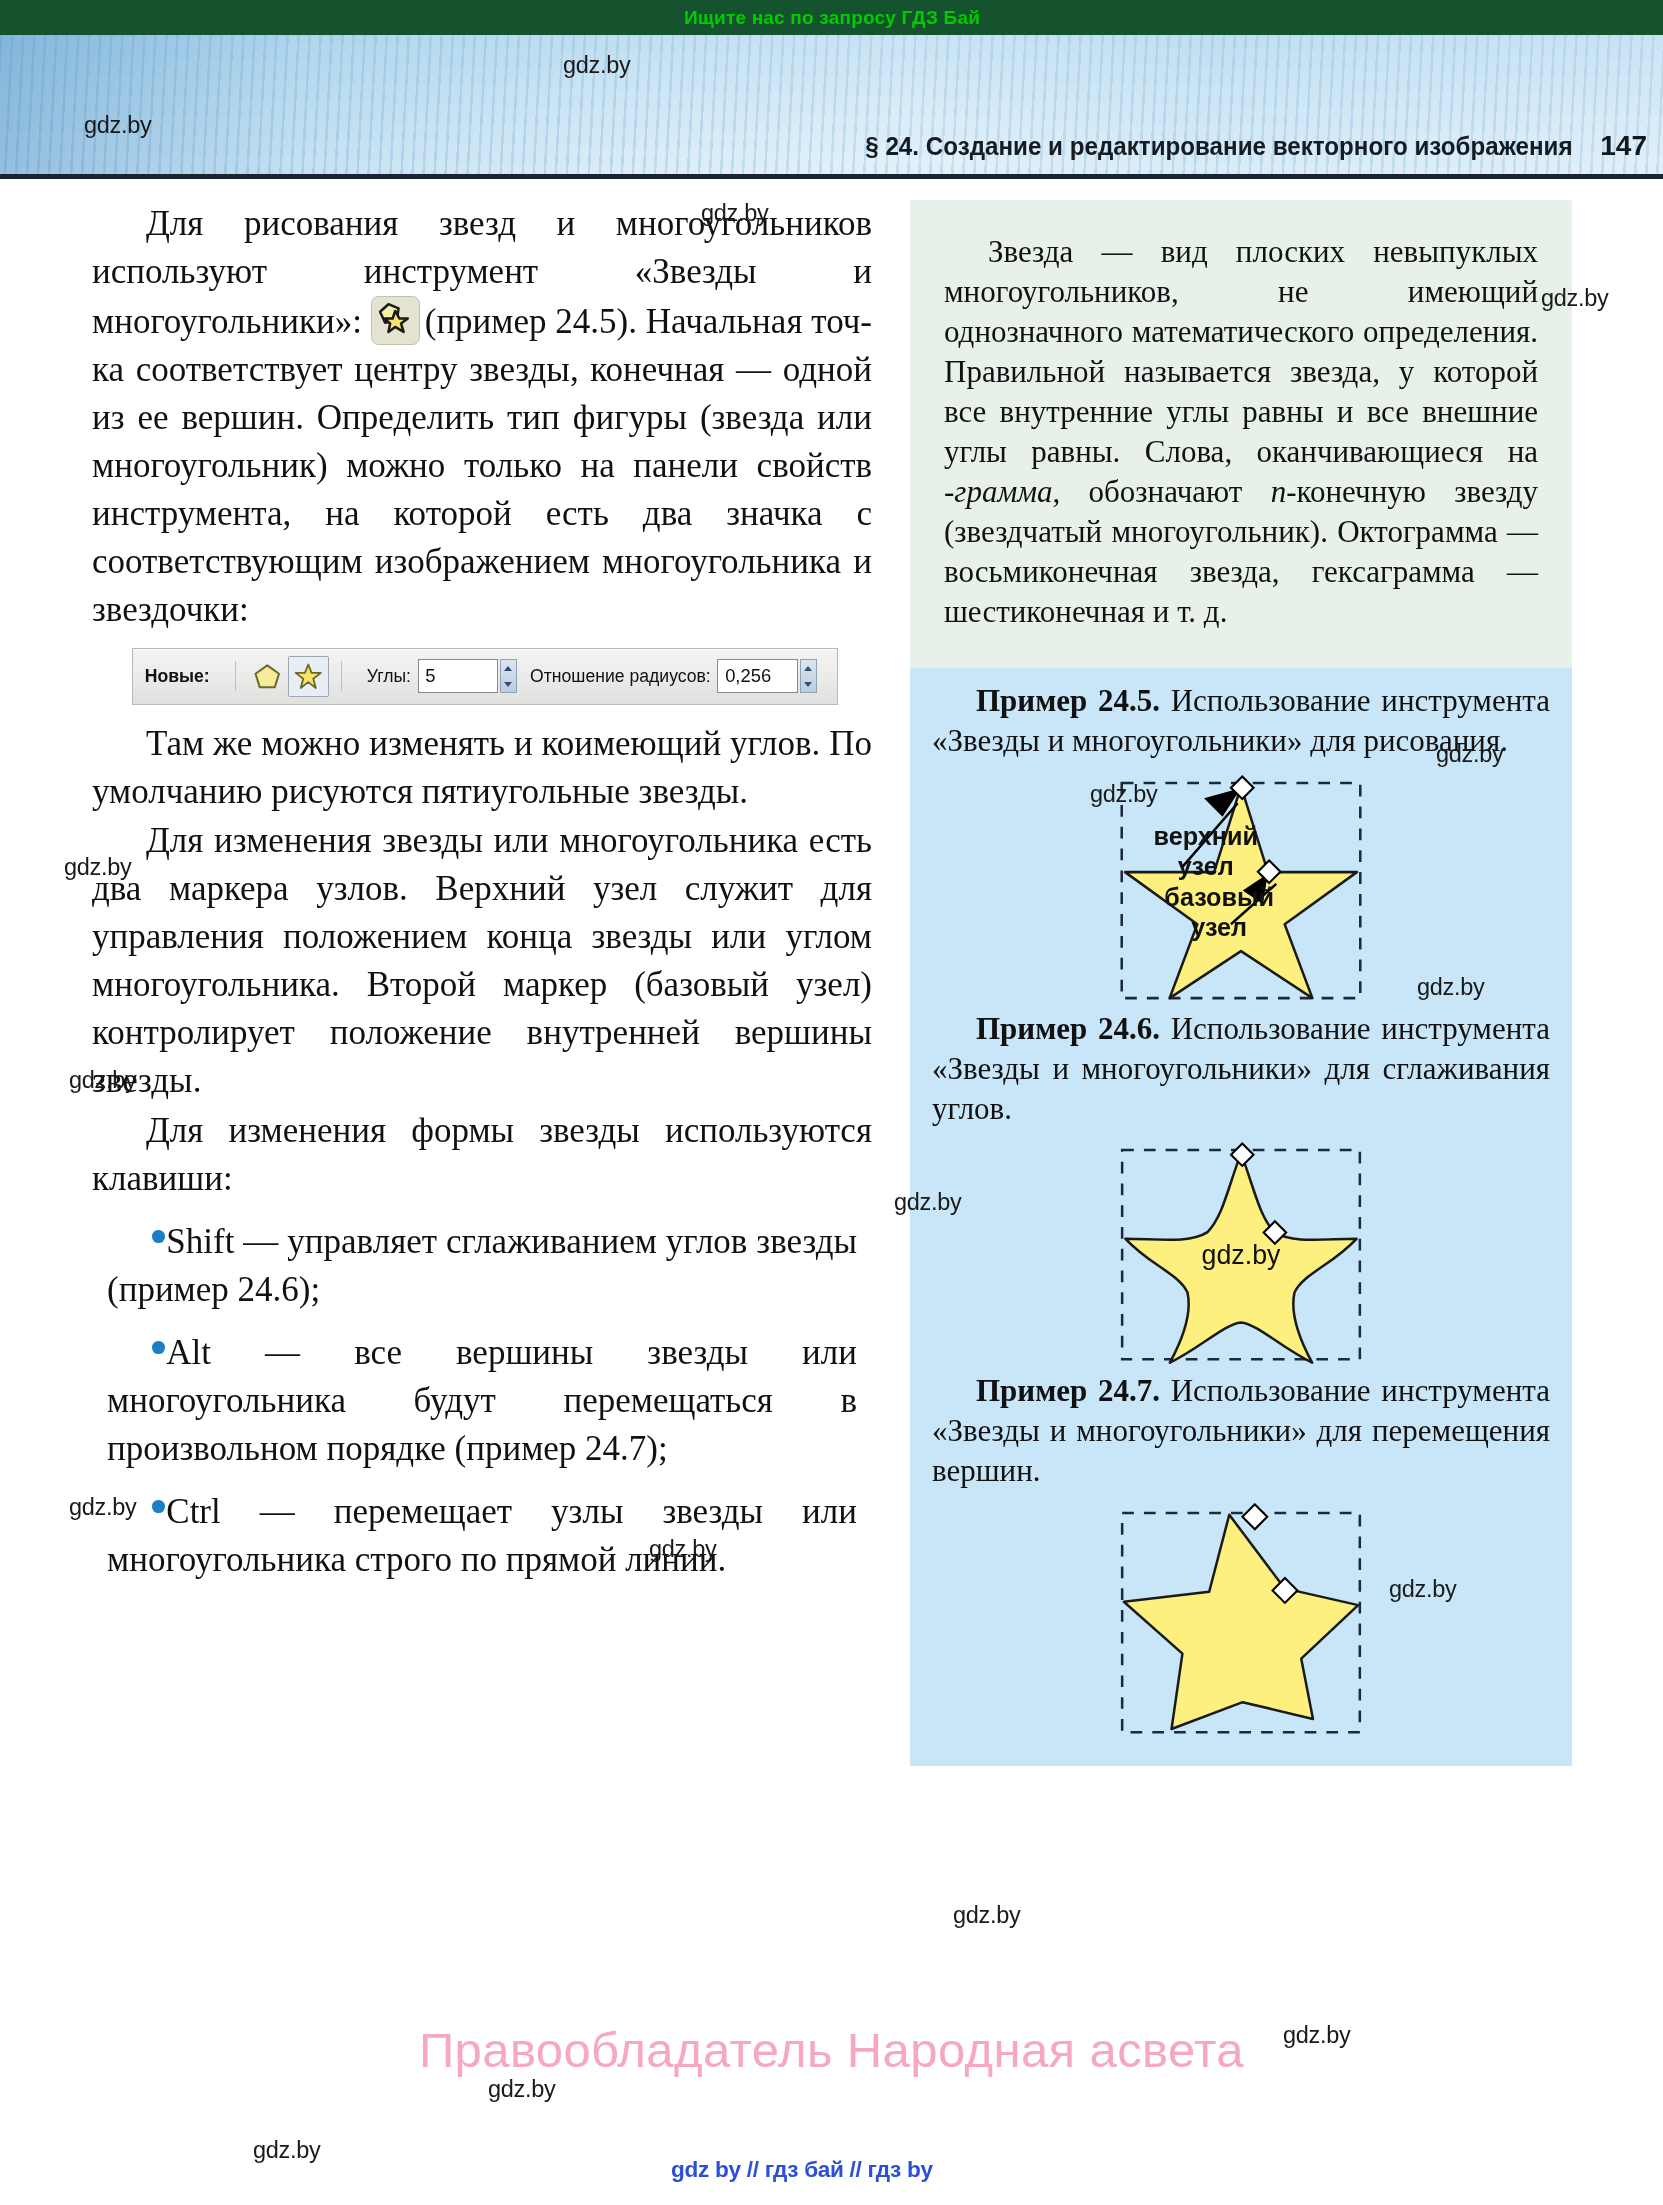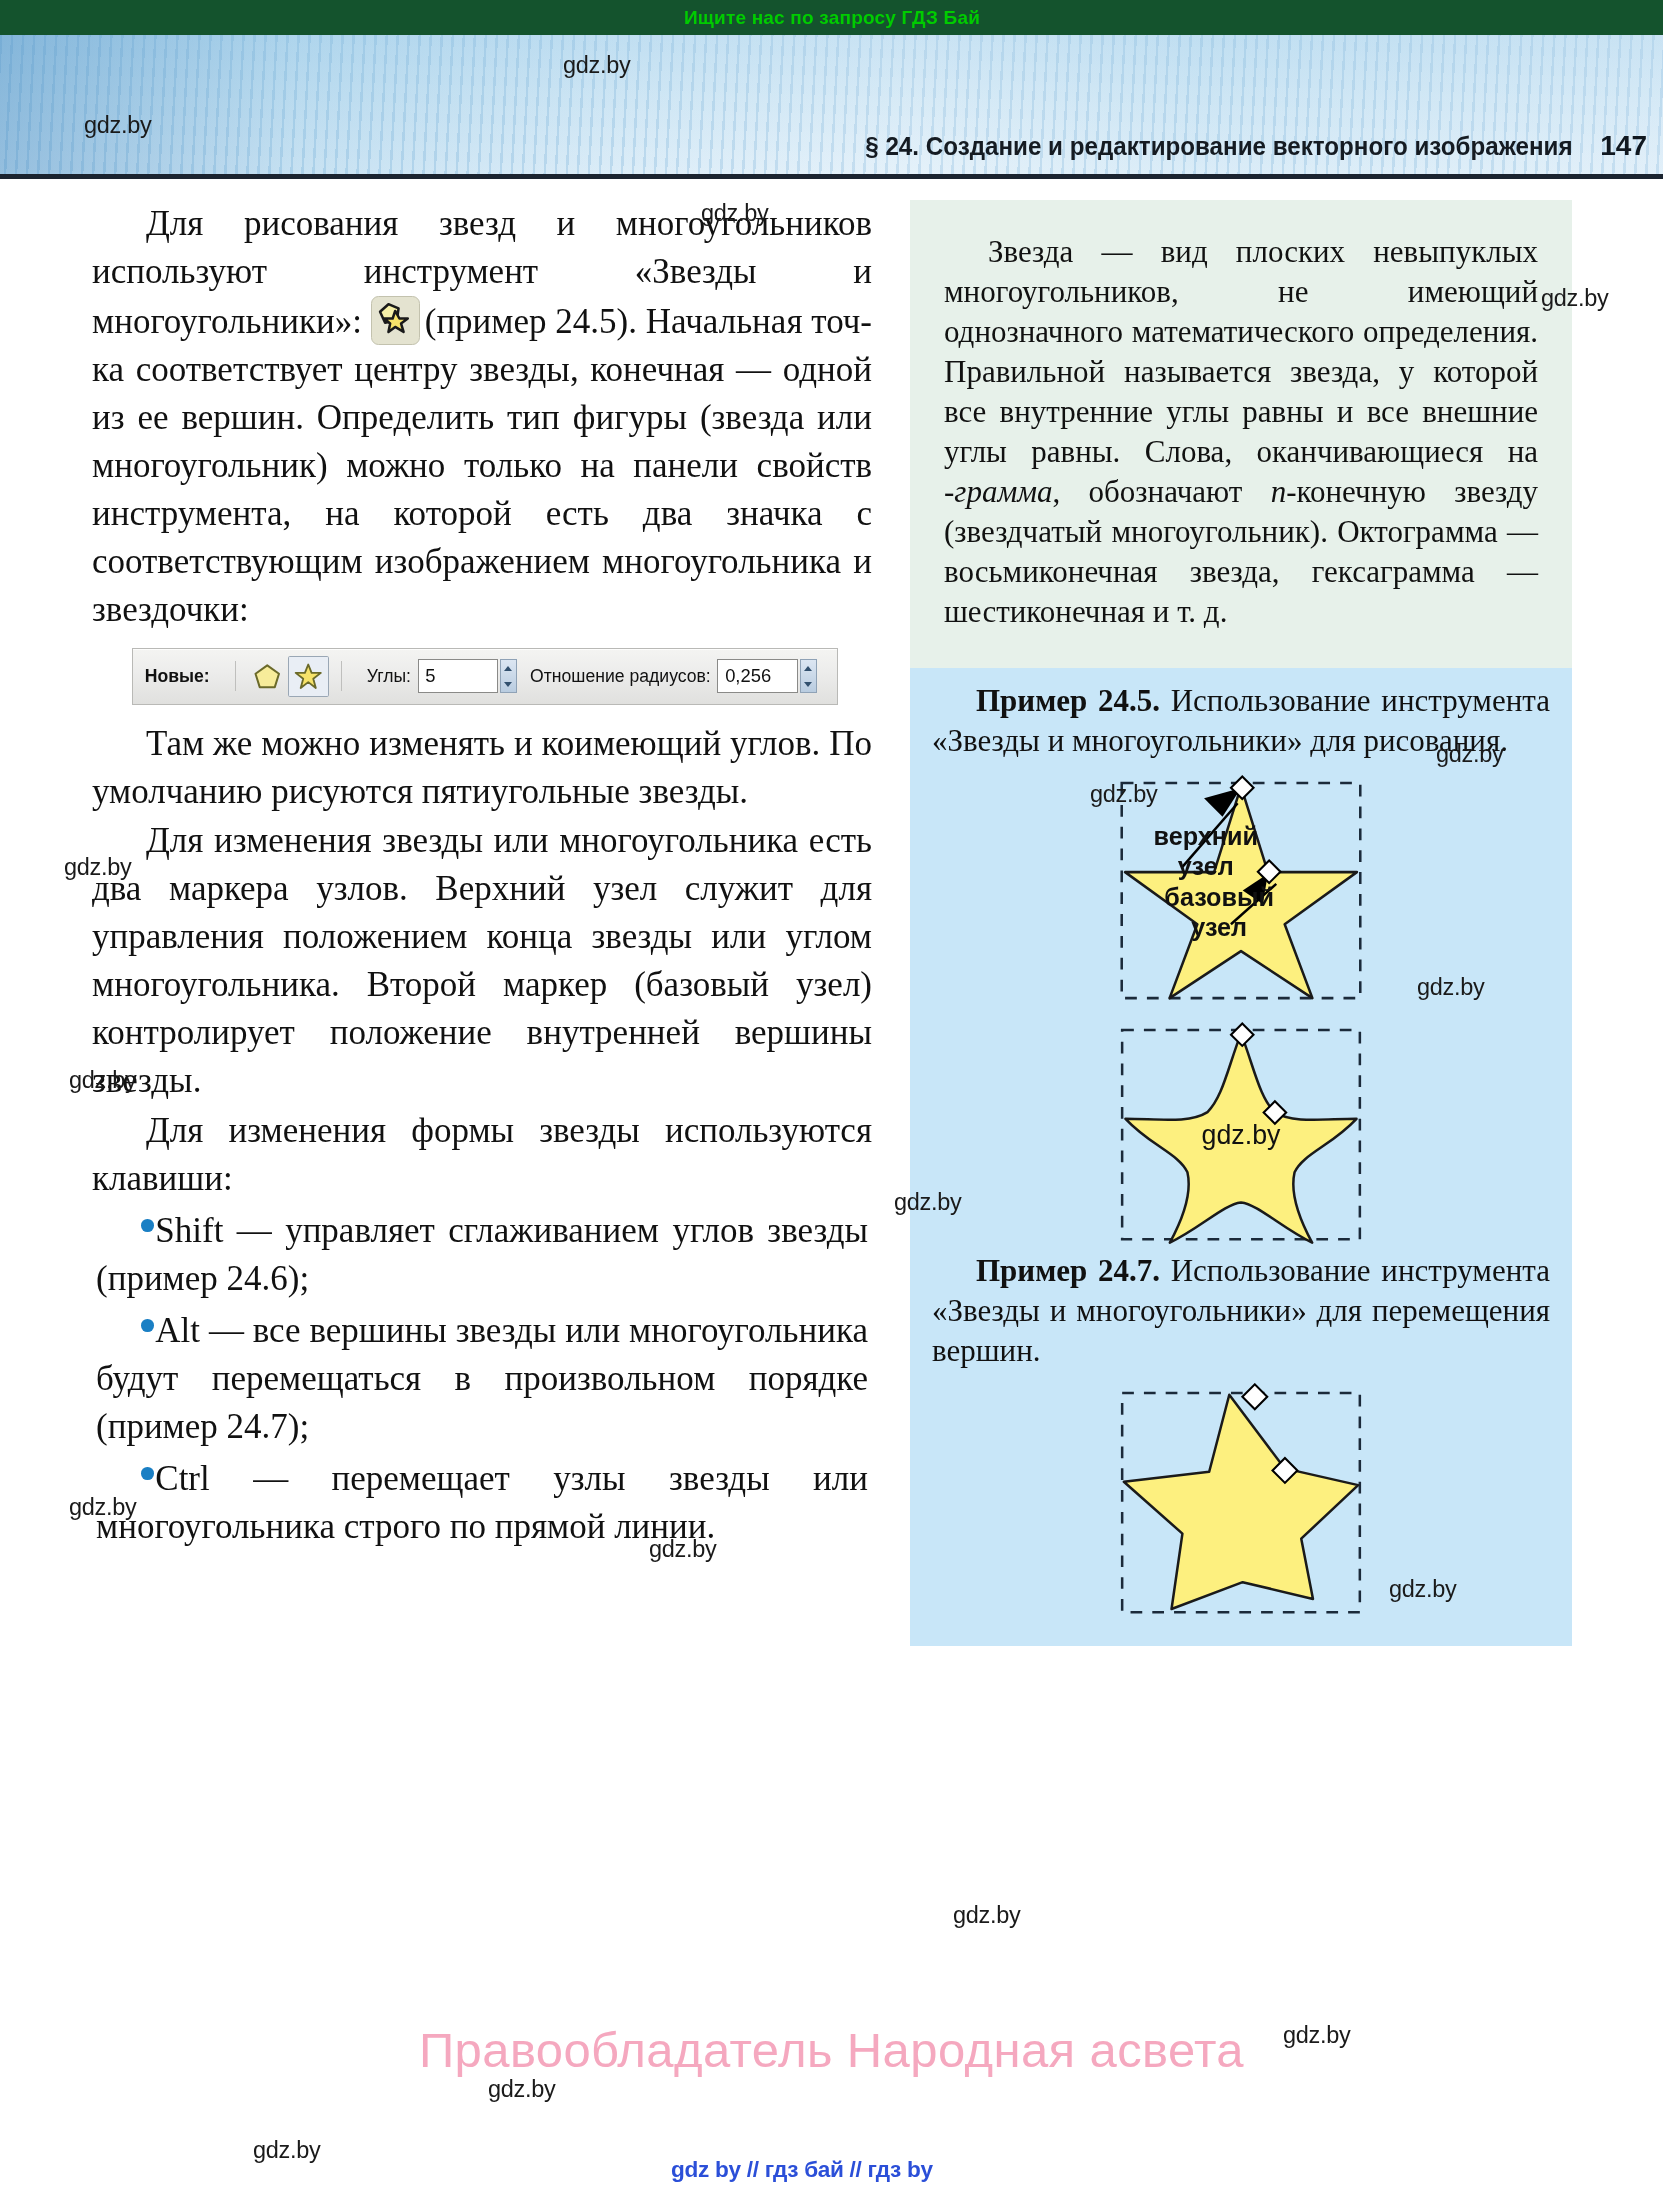--- a/index.html
+++ b/index.html
@@ -76,21 +76,21 @@
   p.body{
     margin:0 0 1.7px 0;
     font-size:35px;line-height:48px;
     color:#111;
     text-align:justify;
     text-indent:54px;
     font-family:"Liberation Serif", serif;
     hyphens:manual;
   }
   p.bullet{
-    margin:4px;
+    margin:15px;
     font-size:35px;line-height:48px;color:#111;
     text-align:justify;text-indent:45px;
     font-family:"Liberation Serif", serif;
   }
   .dot{
     display:inline-block;width:12.6px;height:12.6px;border-radius:50%;
     background:#1a7fc4;vertical-align:10px;margin-right:1.7px;
   }
 
   
@@ -249,20 +249,21 @@
             <g font-family="Liberation Sans, sans-serif" font-size="30" font-weight="700" fill="#111" text-anchor="middle">
               <text x="108" y="86">верхний</text>
               <text x="108" y="122">узел</text>
               <text x="124" y="158">базовый</text>
               <text x="124" y="194">узел</text>
             </g>
           </svg>
         </div>
       </div>
 
+      <p class="excap"><b>Пример 24.6.</b><span> Использование инструмента «Звезды и много­угольники» для сглаживания углов.</span></p>
       <div class="figwrap">
         <div class="fig">
           <svg width="252" height="226" viewBox="0 0 300 270">
             <rect x="8" y="12" width="284" height="250" fill="none" stroke="#1b2a3a" stroke-width="3" stroke-dasharray="14 12"></rect>
             <path d="M150,16 C166,58 172,92 190,110 C212,124 250,118 288,118
                      C258,150 224,160 214,182 C208,208 222,242 235,266
                      C198,248 170,220 150,218 C130,220 102,248 65,266
                      C78,242 92,208 86,182 C76,160 42,150 12,118
                      C50,118 88,124 110,110 C128,92 134,58 150,16 Z" fill="#fdf07f" stroke="#1a1a1a" stroke-width="3" stroke-linejoin="round"></path>
             <rect x="142" y="8" width="19" height="19" fill="#fff" stroke="#000" stroke-width="2.5" transform="rotate(45 151.5 17.5)"></rect>

